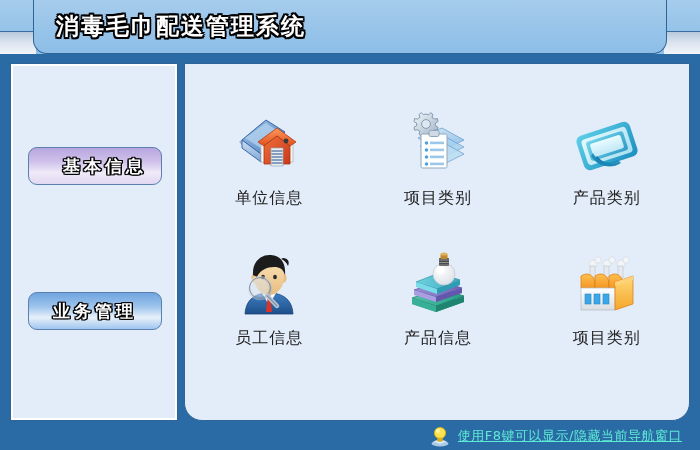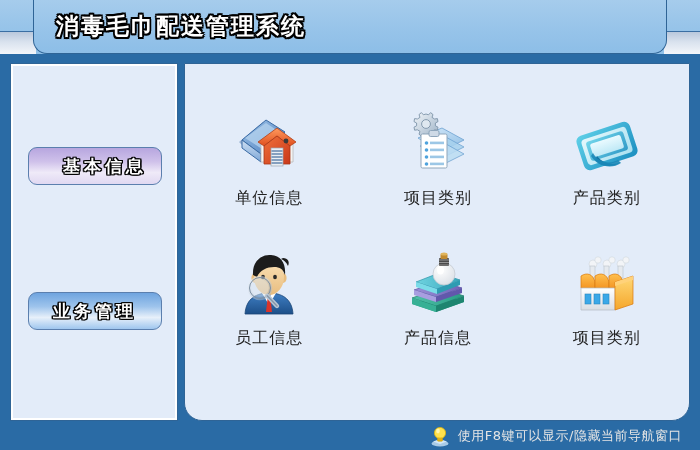--- a/index.html
+++ b/index.html
@@ -113,21 +113,21 @@
 
   
   .statusbar{
     position:absolute;left:0;bottom:0;width:700px;height:28px;
     background:#2a6ba5;
     display:flex;align-items:center;justify-content:flex-end;
   }
   .status-inner{display:flex;align-items:center;margin-right:18px;}
   .bulb{width:20px;height:22px;margin-right:8px;flex:none;}
   .status-text{
-    font-size:13px;color:#e5e5e5;letter-spacing:0.5px;white-space:nowrap;
+    font-size:13px;color:#5eead4;letter-spacing:0.5px;white-space:nowrap;text-decoration:underline;
   }
 </style>
 </head>
 <body>
 
 <div id="app">
 
   <div class="header">
     <div class="header-strip-l"></div>
     <div class="header-strip-r"></div>

